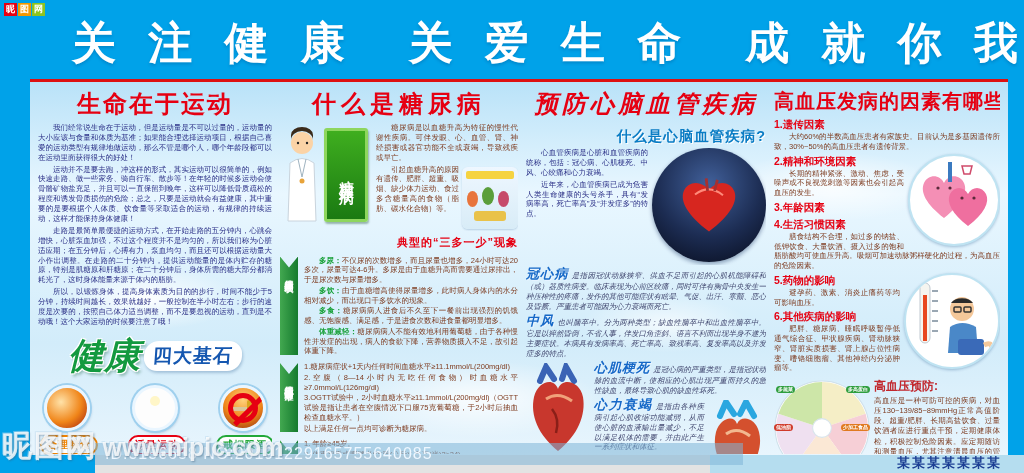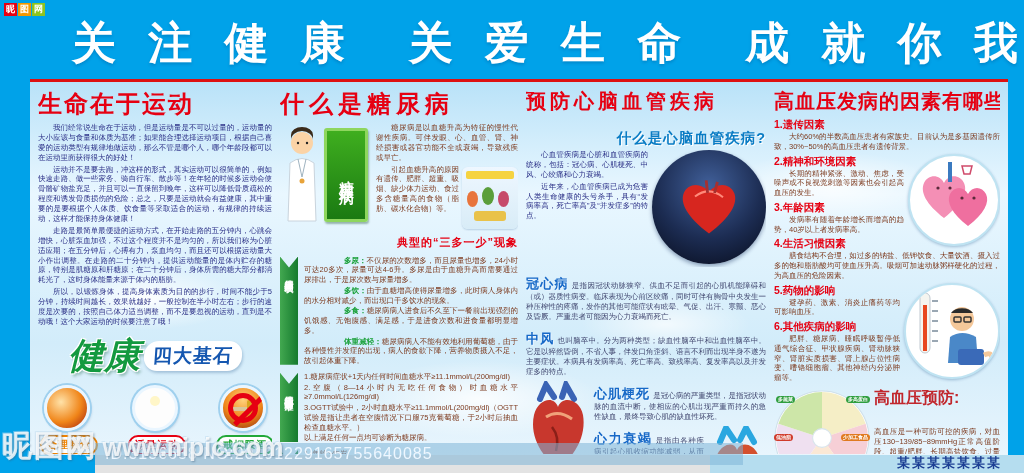--- a/index.html
+++ b/index.html
@@ -29,24 +29,24 @@
 
   .strip-gray { position:absolute; left:95px; bottom:0; width:615px; height:18px; background:#e3e3e3; }
   .strip-blue { position:absolute; left:710px; bottom:0; width:314px; height:18px; background:#b5ddef; }
 
   .col { position:absolute; top:6px; height:366px; overflow:hidden; }
   #col1 { left:8px;   width:234px; }
   #col2 { left:250px; width:238px; }
   #col3 { left:496px; width:240px; }
   #col4 { left:744px; width:226px; }
 
-  .col-title { color:#e60012; font-weight:bold; white-space:nowrap; }
+  .col-title { color:#e60012; font-weight:bold; text-align:center; white-space:nowrap; }
   #col1 .col-title { font-size:24px; letter-spacing:2px; margin-bottom:3px; }
   #col2 .col-title { font-size:24px; letter-spacing:5px; margin-bottom:3px; }
-  #col3 .col-title { font-size:20px; letter-spacing:4px; margin-bottom:14px; }
+  #col3 .col-title { font-size:24px; letter-spacing:4px; margin-bottom:7px;font-style:italic; }
   #col4 .col-title { font-size:20px; letter-spacing:1px; margin-bottom:3px; }
 
   p.t { font-size:7.5px; line-height:1.32; text-align:justify; text-indent:2em; margin-bottom:2px; }
   .blue-t { color:#2a2f86; }
   .maroon-t { color:#7d3a1e; }
 
   
   .jk-row { display:flex; align-items:center; justify-content:center; gap:4px; margin:5px 0 4px; }
   .jk-word { color:#13993f; font-size:36px; font-weight:bold; font-style:italic;
     text-shadow:1px 1px 0 #fff,-1px 1px 0 #fff,1px -1px 0 #fff,-1px -1px 0 #fff,2px 3px 3px rgba(0,80,40,.35); }
@@ -91,52 +91,52 @@
   .crowd-cartoon i:nth-child(3){left:36px;top:24px;width:11px;height:16px;background:#c64a6a;}
   .crowd-cartoon i:nth-child(4){left:12px;top:44px;width:32px;height:10px;background:#e9c24a;border-radius:3px;}
   .crowd-cartoon i:nth-child(5){left:4px;top:4px;width:48px;height:8px;background:#f5d341;border-radius:2px;}
   .sub-red { color:#e60012; font-weight:bold; font-size:11px; text-align:right; margin:4px 0 2px; letter-spacing:1px; }
   .section { position:relative; padding-left:24px; margin-top:6px; }
   .ribbon { position:absolute; left:0; top:1px; bottom:1px; width:18px;
     background:linear-gradient(90deg,#42a850,#157a2e); clip-path:polygon(0 0,50% 11px,100% 0,100% 100%,0 100%);
     display:flex; justify-content:center; }
   .ribbon span { writing-mode:vertical-rl; text-orientation:upright; color:#fff; font-weight:bold;
     font-size:9px; letter-spacing:1px; margin-top:15px; line-height:18px; }
-  .sym-lead { color:#18a038; font-weight:bold;margin-left:25px; }
+  .sym-lead { color:#18a038; font-weight:bold; }
   .sym p, .diag p, .risk p { font-size:7.5px; line-height:1.3; text-align:justify; color:#7d3a1e; margin-bottom:1px; }
   .sym p { text-indent:2em; }
 
   
   .q-title { color:#0a7cc4; font-weight:bold; font-size:14.5px; letter-spacing:1px; margin:1px 0 2px;
     text-shadow:1px 1px 0 #fff;text-align:right; }
   .chest-circle { float:right; width:114px; height:114px; border-radius:50%; margin:0 0 3px 4px;
     background:radial-gradient(circle at 50% 32%,#41609a,#1c2c52 55%,#0b1226 90%);
     display:flex; align-items:center; justify-content:center; box-shadow:0 2px 4px rgba(0,30,80,.4); }
-  .csec { margin-top:8px; font-size:7.5px; line-height:1.32; text-align:justify; color:#41476f; }
+  .csec { margin-top:0; font-size:7.5px; line-height:1.32; text-align:justify; color:#41476f;font-style:italic; }
   .cname { color:#1668c7; font-weight:bold; font-size:13px; letter-spacing:1px; margin-right:3px;
     text-shadow:1px 1px 0 #e8f4ff; }
   .heart-left { float:left; width:64px; height:92px; margin:4px 4px 2px 0; }
   .heart-right { float:right; width:58px; height:86px; margin:4px 0 2px 4px; }
 
   
   .factor h4 { color:#e60012; font-size:10.5px; font-weight:bold; margin-top:3px; }
   .factor p { font-size:7.5px; line-height:1.3; text-align:justify; text-indent:2em; color:#7d3a1e; }
   .circle-cartoon { float:right; border-radius:50%; background:#ffffff; border:2px solid #bfe3f2;
     box-shadow:0 1px 3px rgba(0,60,120,.3); position:relative; overflow:hidden; }
   .hearts-cartoon { width:92px; height:92px; margin:2px 0 2px 4px; }
   .thermo-cartoon { width:96px; height:96px; margin:2px 0 2px 4px; }
   .prevent { margin-top:5px; overflow:hidden; }
   .plate { float:left; width:96px; height:96px; margin:2px 4px 0 0; position:relative; }
   .plate-tag { position:absolute; font-size:5px; color:#fff; font-weight:bold; padding:0 2px;
     border-radius:4px; white-space:nowrap; line-height:7px; }
   .ptag0 { left:2px;  top:6px;  background:#2f9e3f; }
   .ptag1 { right:0px; top:6px;  background:#2f9e3f; }
   .ptag2 { left:0px;  top:44px; background:#d03a2a; }
   .ptag3 { right:0px; top:44px; background:#e07a1f; }
-  .prev-title { color:#c1272d; font-weight:bold; font-size:16px; margin-bottom:18px; }
+  .prev-title { color:#c1272d; font-weight:bold; font-size:12px; margin-bottom:1px; }
   .prevent p { font-size:7.5px; line-height:1.35; text-align:justify; color:#7d3a1e; }
 
   
   .wm-nipic { position:absolute; left:2px; bottom:6px; color:rgba(255,255,255,.82); font-weight:bold;
     text-shadow:1px 1px 2px rgba(60,90,120,.45), -1px -1px 0 rgba(190,220,240,.5); white-space:nowrap; }
   .wm-nipic .logo { font-size:30px; letter-spacing:2px; }
   .wm-nipic .url { font-size:25px; }
   .wm-id { position:absolute; left:95px; bottom:8px; width:648px; height:22px; line-height:22px;
     background:rgba(125,180,215,.55); color:#eef7ff; font-size:16px; padding-left:10px; letter-spacing:1px; }
   .signature { position:absolute; right:22px; bottom:1px; color:#1c3f94; font-weight:bold;
@@ -319,21 +319,20 @@
           <path d="M40 6 v20" stroke="#3a7ac0" stroke-width="4"></path>
         </svg>
       </div>
 
       <div class="factor">
         <h4>2.精神和环境因素</h4>
         <p>长期的精神紧张、激动、焦虑，受噪声或不良视觉刺激等因素也会引起高血压的发生。</p>
       </div>
       <div class="factor">
         <h4>3.年龄因素</h4>
-        <p>发病率有随着年龄增长而增高的趋势，40岁以上者发病率高。</p>
       </div>
       <div class="factor">
         <h4>4.生活习惯因素</h4>
         <p>膳食结构不合理，如过多的钠盐、低钾饮食、大量饮酒、摄入过多的饱和脂肪酸均可使血压升高。吸烟可加速动脉粥样硬化的过程，为高血压的危险因素。</p>
       </div>
 
       <div class="circle-cartoon thermo-cartoon">
         <svg width="92" height="92" viewBox="0 0 92 92">
           <rect x="14" y="8" width="10" height="60" rx="5" fill="#f5f5f0" stroke="#c0c8d0"></rect>
           <rect x="17" y="20" width="4" height="46" fill="#e8471f"></rect>

